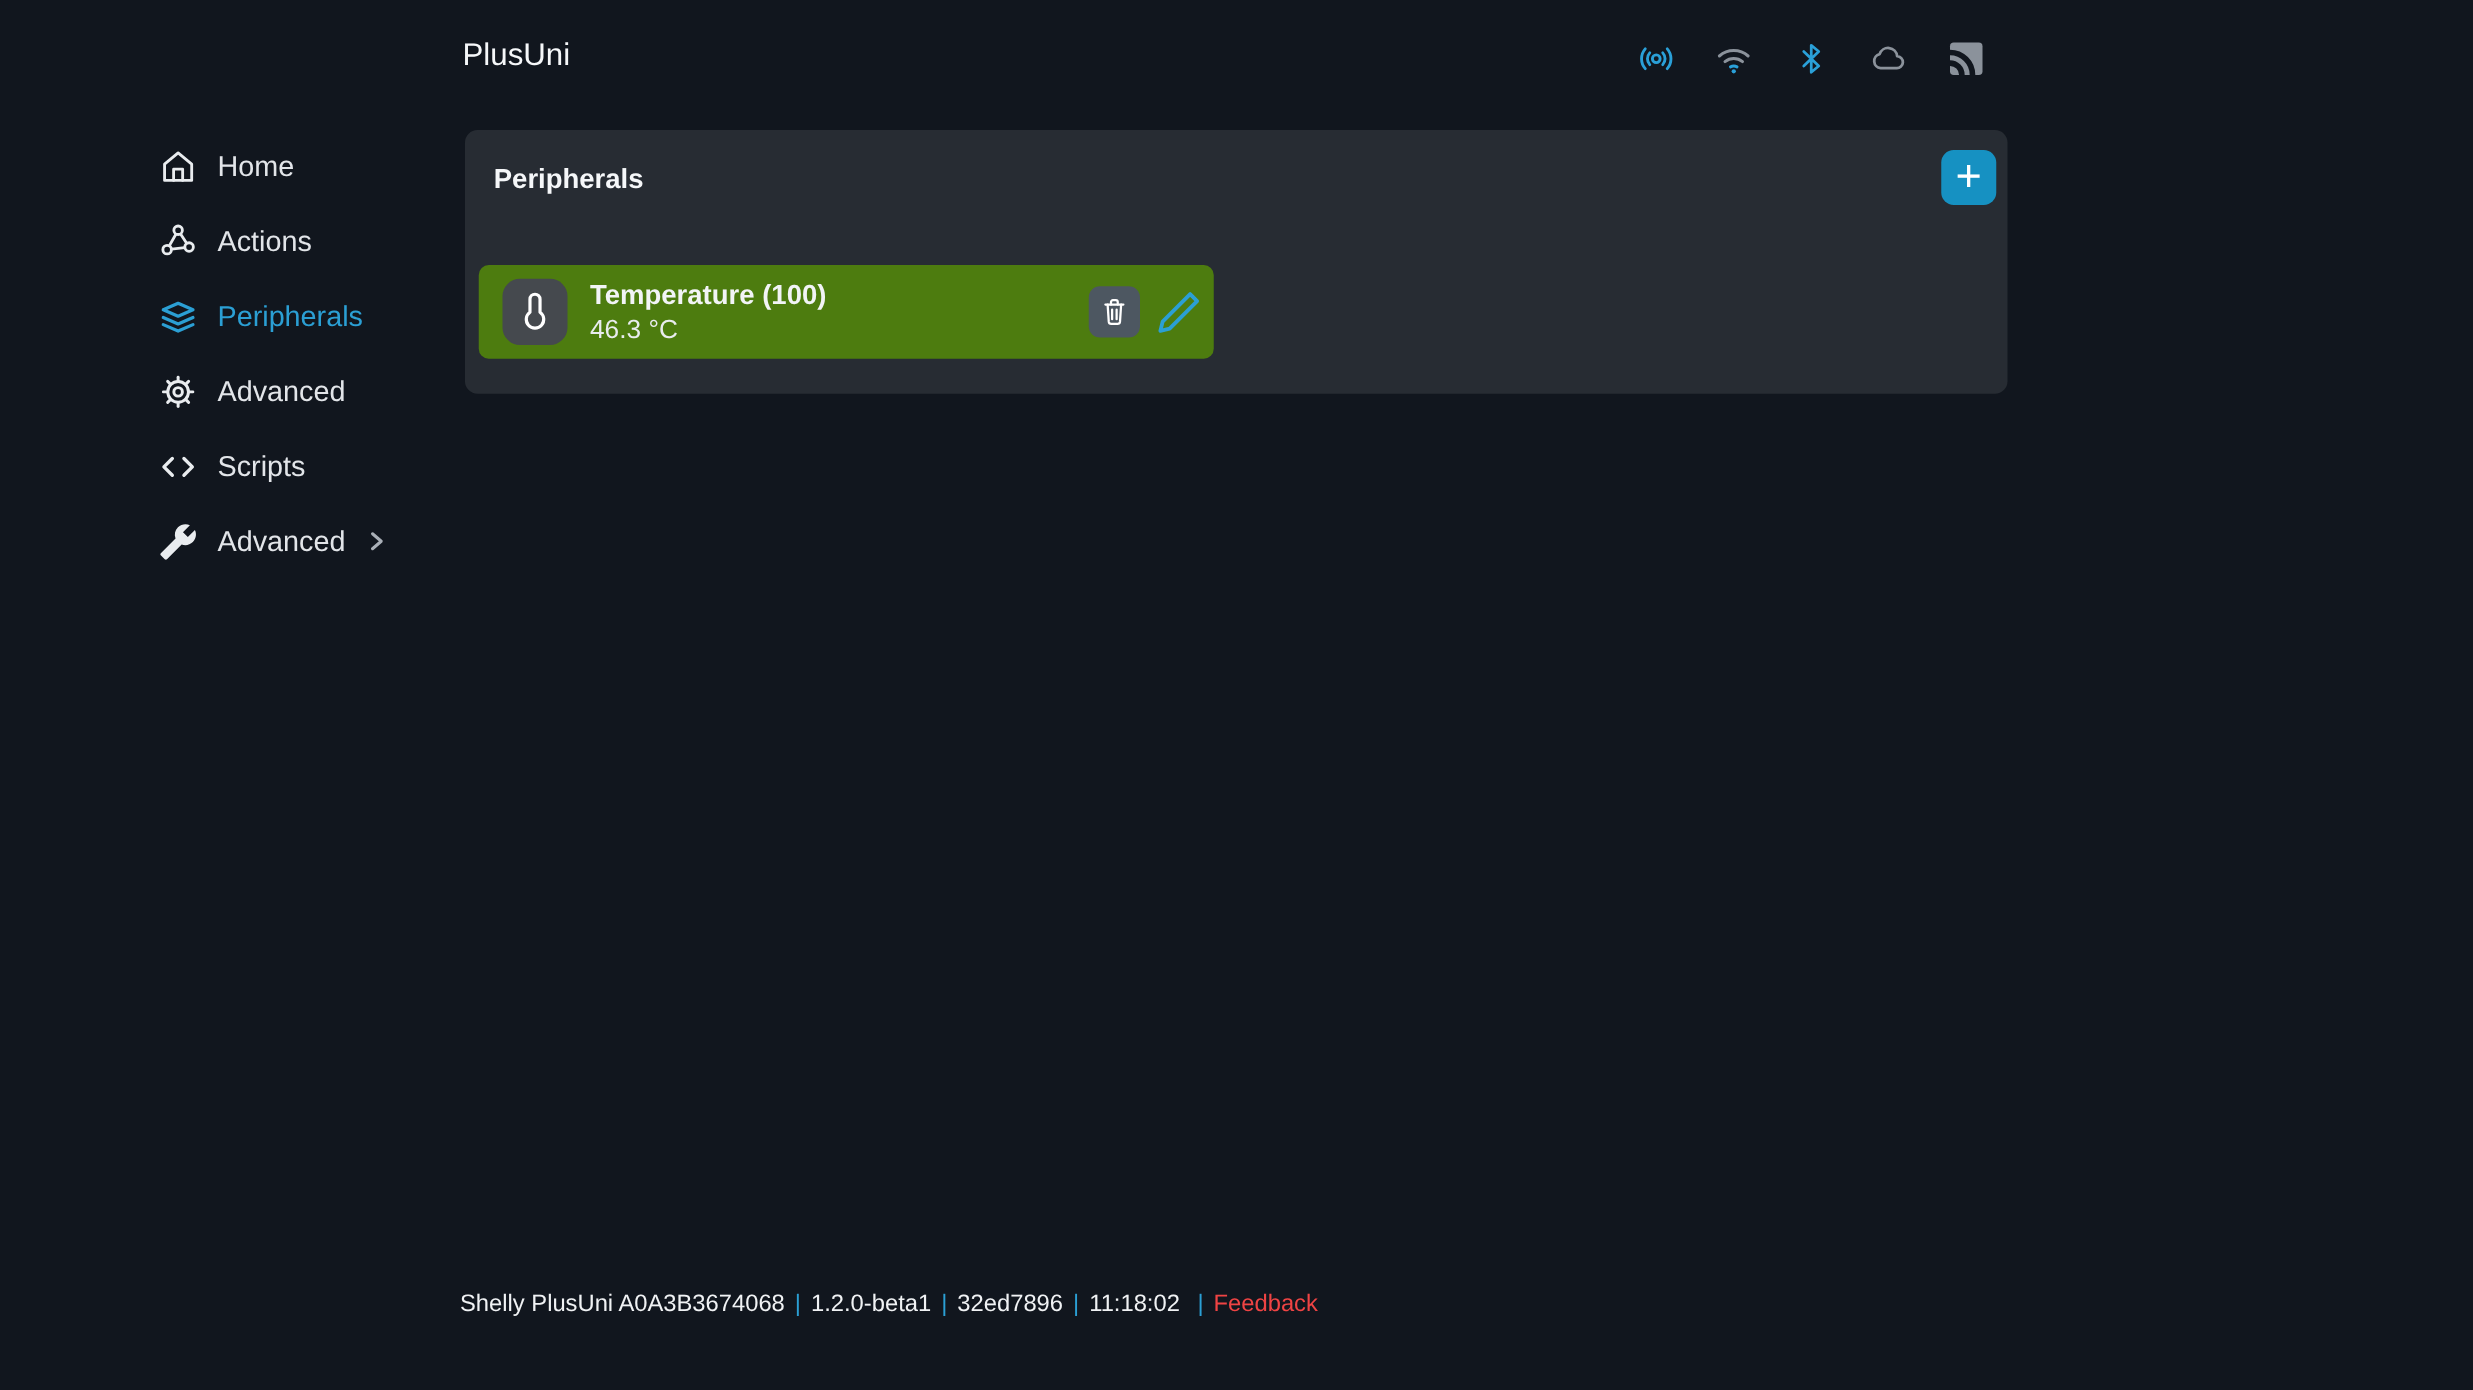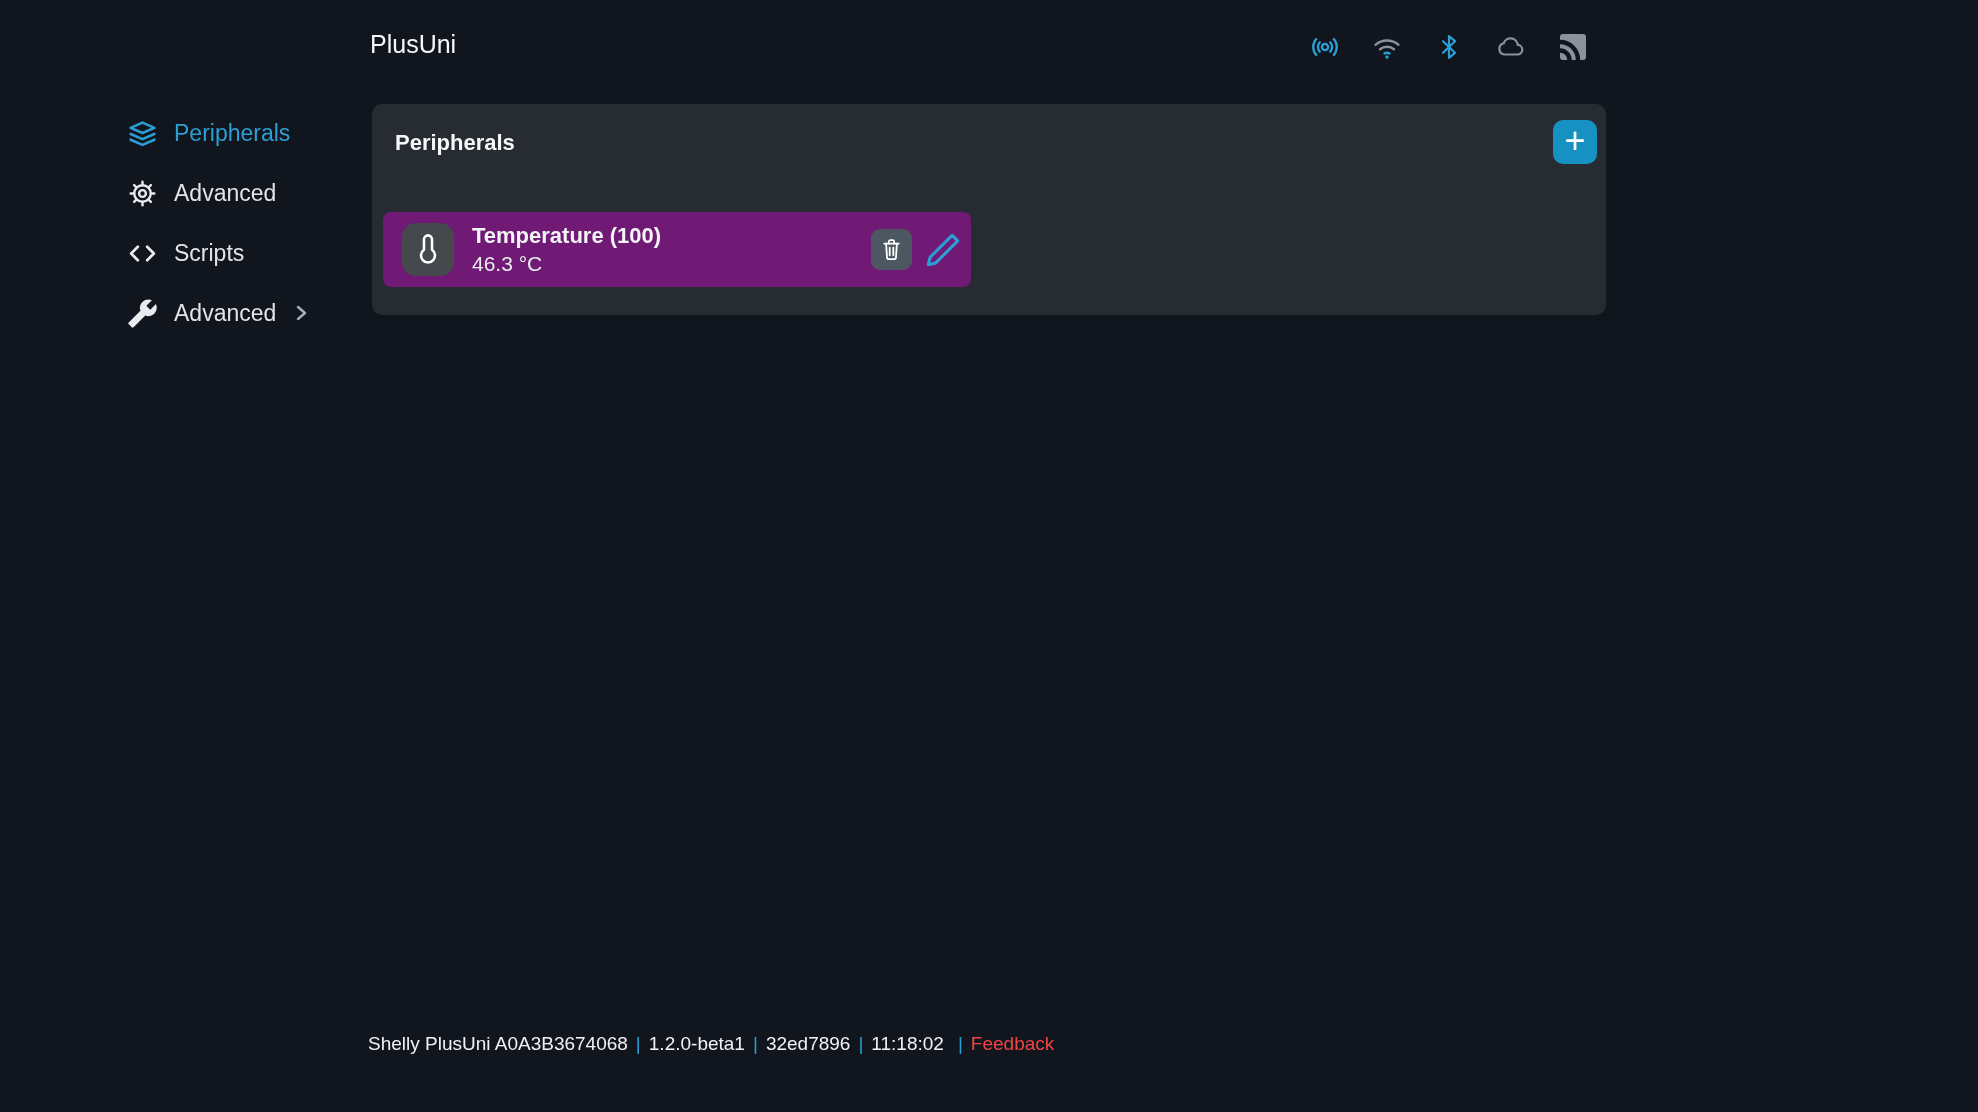--- a/index.html
+++ b/index.html
@@ -51,21 +51,21 @@
     position:absolute; top:16px; right:9px;
     width:44px; height:44px; border-radius:10px;
     background:#1691C2; border:none;
     display:flex; align-items:center; justify-content:center;
   }
   .add-btn span { color:#FFFFFF; font-size:36px; font-weight:400; line-height:40px; margin-top:-3px; }
 
   .peripheral-row {
     position:absolute; left:11px; top:108px;
     width:588px; height:75px;
-    background:#701a75; border-radius:8px;
+    background:#4d7c0f; border-radius:8px;
     display:flex; align-items:center;
     padding:0 6px 0 19px;
   }
   .tile {
     width:52px; height:53px; border-radius:14px;
     background:#45494E; flex:0 0 52px;
     display:flex; align-items:center; justify-content:center;
   }
   .row-text { margin-left:18px; display:flex; flex-direction:column; gap:3px; }
   .row-name { font-size:22px; font-weight:700; color:#F2F4F6; }
@@ -130,21 +130,41 @@
     <svg width="32" height="32" viewBox="0 0 32 32">
       <rect x="3" y="3" width="26" height="26" rx="3" fill="#8B929B"></rect>
       <path d="M3 19.5 A9.5 9.5 0 0 1 12.5 29" stroke="#11161E" stroke-width="4.5" fill="none"></path>
       <path d="M3 11 A18 18 0 0 1 21 29" stroke="#11161E" stroke-width="4.5" fill="none"></path>
     </svg>
   </span>
 </div>
 
 <nav class="sidebar">
 
-
+  <div class="nav-item interact">
+    <span class="nicon">
+      <svg width="31" height="31" viewBox="0 0 30 30" fill="none" stroke="#E9ECEF" stroke-width="2.2" stroke-linecap="round" stroke-linejoin="round">
+        <path d="M4.5 12.8 L15 4.2 L25.5 12.8 V25.5 H4.5 Z"></path>
+        <path d="M11.5 25.5 V16.8 H18.5 V25.5"></path>
+      </svg>
+    </span>
+    <span>Home</span>
+  </div>
+
+  <div class="nav-item interact">
+    <span class="nicon">
+      <svg width="31" height="31" viewBox="0 0 30 30" fill="none" stroke="#E9ECEF" stroke-width="2.2" stroke-linecap="round">
+        <path d="M15 6 L6.5 21 M15 6 L23.5 19 M6.5 21 L23.5 19"></path>
+        <circle cx="15" cy="6" r="3.3" fill="#11161E"></circle>
+        <circle cx="6.5" cy="21" r="3.3" fill="#11161E"></circle>
+        <circle cx="23.5" cy="19" r="3.3" fill="#11161E"></circle>
+      </svg>
+    </span>
+    <span>Actions</span>
+  </div>
 
 
   <div class="nav-item active interact">
     <span class="nicon">
       <svg width="31" height="31" viewBox="0 0 30 30" fill="none" stroke="#2B9FD4" stroke-width="2.5" stroke-linecap="round" stroke-linejoin="round">
         <path d="M3.5 9.5 L15 4.5 L26.5 9.5 L15 14.5 Z"></path>
         <path d="M3.5 15.5 L15 20.5 L26.5 15.5"></path>
         <path d="M3.5 21 L15 26 L26.5 21"></path>
       </svg>
     </span>

